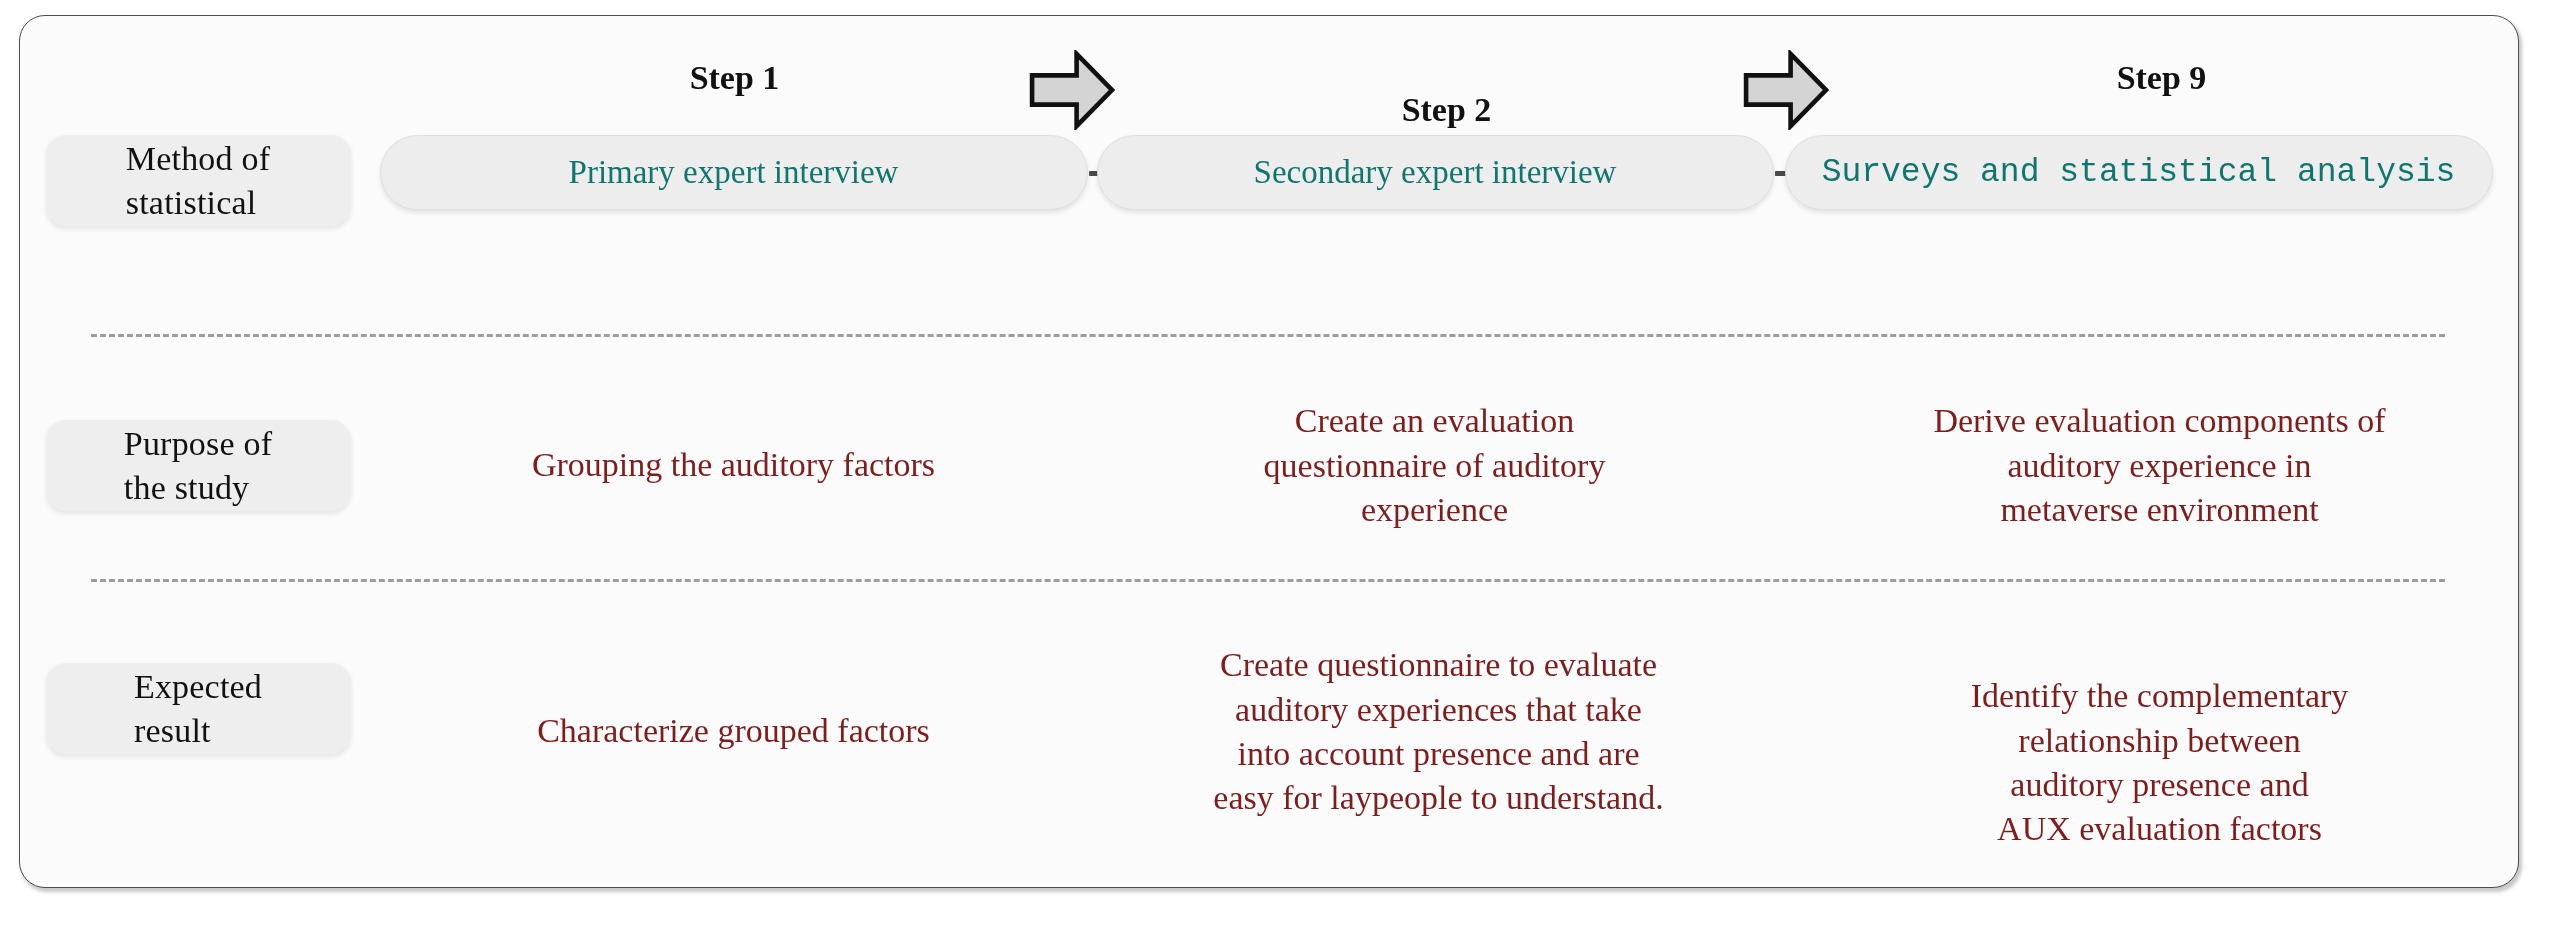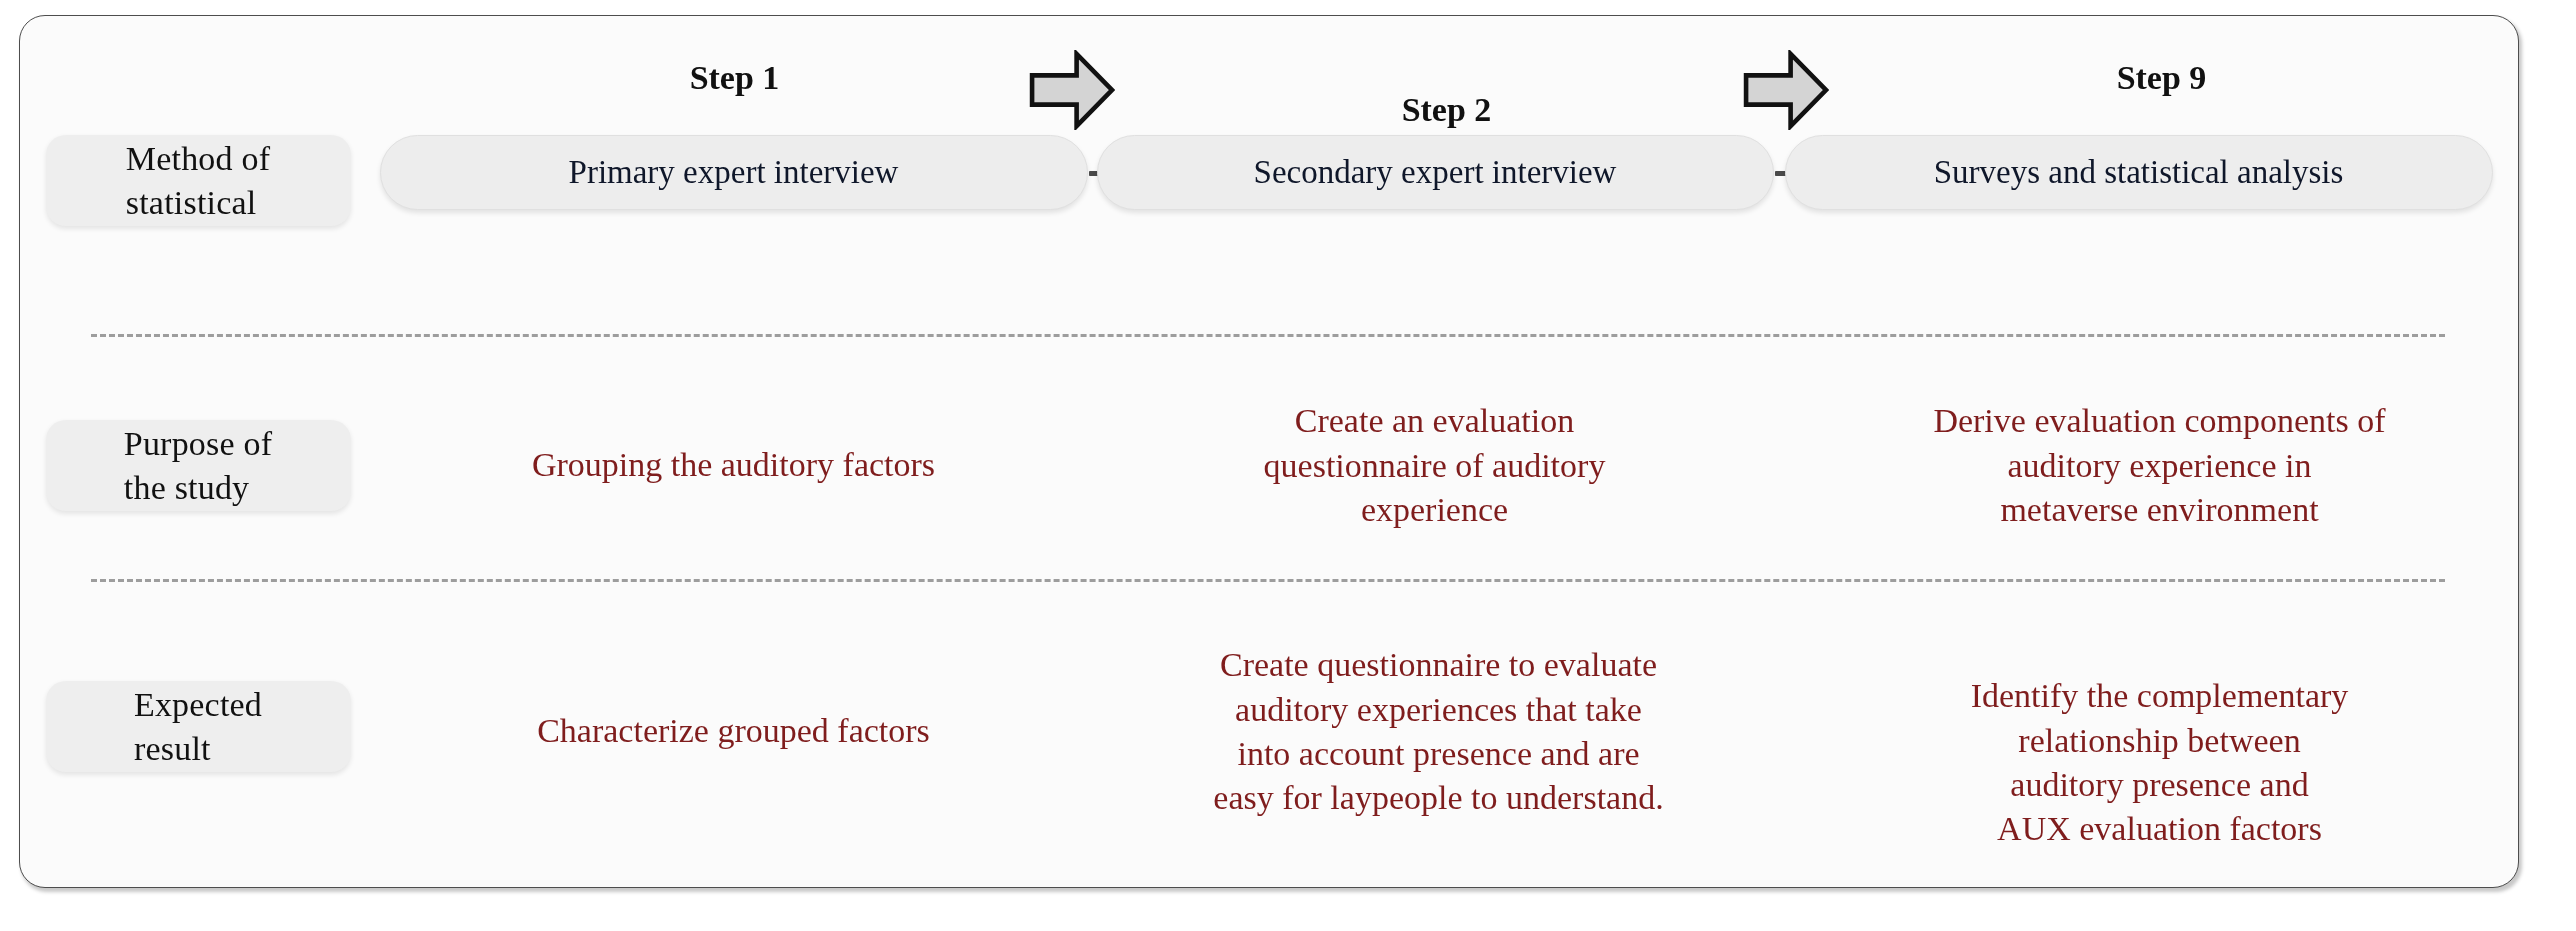--- a/index.html
+++ b/index.html
@@ -67,21 +67,21 @@
     height: 75px;
     background: #ededed;
     border: 0.8px solid #e0e0e0;
     border-radius: 38px;
     box-sizing: border-box;
     box-shadow: 0 3.1px 5.4px rgba(0,0,0,0.10);
     display: flex;
     align-items: center;
     justify-content: center;
     font-size: 33px;
-    color: #0f172a;
+    color: #0f766e;
     white-space: nowrap;
   }
 
   
   .pill-connector {
     position: absolute;
     height: 4.6px;
     width: 23px;
     background: #4a4a4a;
     border-radius: 0.8px;
@@ -140,21 +140,21 @@
     </div>
 
     <div class="step-pill" style="left:360px; top:119px; width:708px;">Primary expert interview</div>
 
     <div class="pill-connector" style="left:1069px; top:155px;"></div>
 
     <div class="step-pill" style="left:1077px; top:119px; width:677px;">Secondary expert interview</div>
 
     <div class="pill-connector" style="left:1755px; top:155px;"></div>
 
-    <div class="step-pill" style="left:1765px; top:119px; width:708px;">Surveys and statistical analysis</div>
+    <div class="step-pill" style="left:1765px; top:119px; width:708px;font-family:Liberation Mono, monospace;">Surveys and statistical analysis</div>
   </div>
 
   <div class="dashed-sep" style="left:71px; top:318px; width:2354px;"></div>
 
   <div class="row">
 
     <div class="row-label" style="left:26px; top:404px; width:305px; height:91px;">
       <span><span>Purpose of</span><br><span>the study</span></span>
     </div>
 
@@ -166,21 +166,21 @@
 
     <div class="cell-text" style="left:2140px; top:449px; width:723px;">Derive evaluation components of
 auditory experience in
 metaverse environment</div>
   </div>
 
   <div class="dashed-sep" style="left:71px; top:563px; width:2354px;"></div>
 
   <div class="row">
 
-    <div class="row-label" style="left:26px; top:665px; width:305px; height:91px;">
+    <div class="row-label" style="left:26px; top:647px; width:305px; height:91px;">
       <span><span>Expected</span><br><span>result</span></span>
     </div>
 
     <div class="cell-text" style="left:714px; top:715px; width:723px;">Characterize grouped factors</div>
 
     <div class="cell-text" style="left:1419px; top:715px; width:677px;">Create questionnaire to evaluate
 auditory experiences that  take
 into account presence and are
 easy for laypeople to understand.</div>
 

